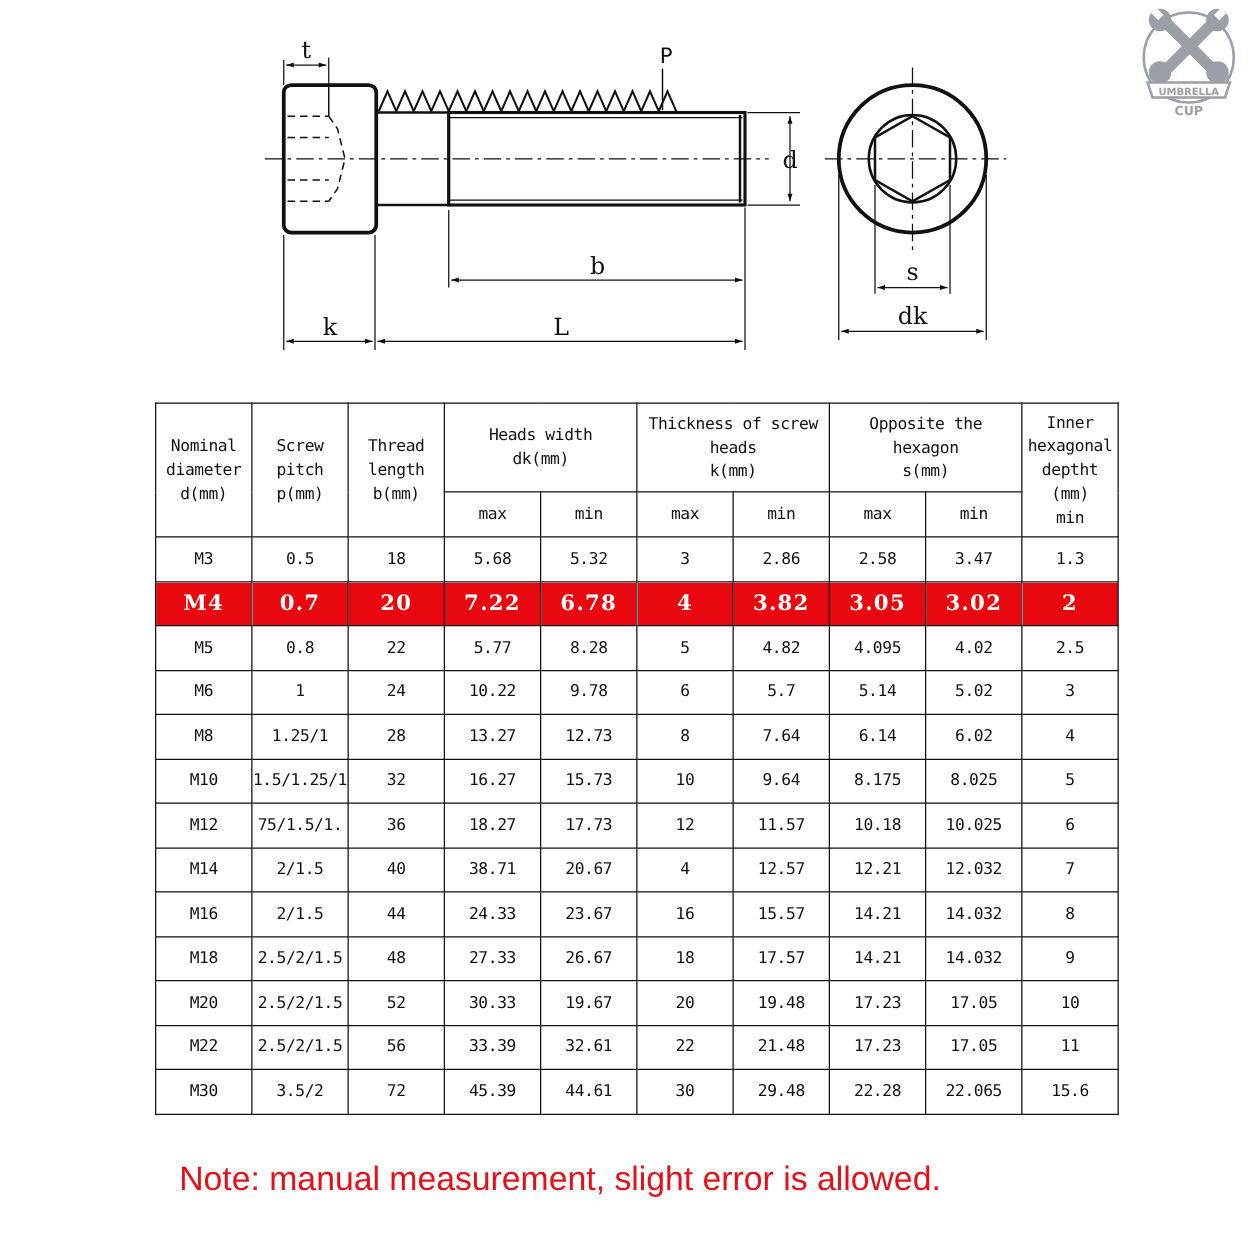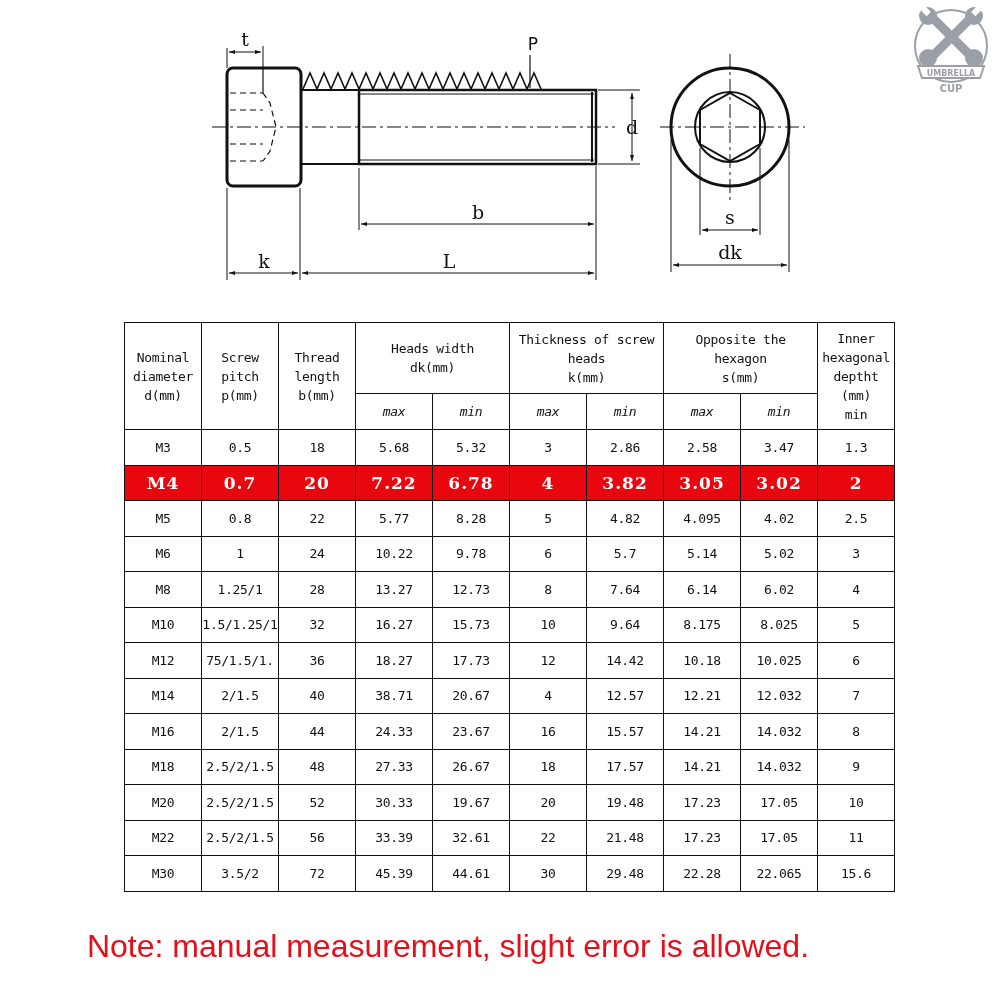--- a/index.html
+++ b/index.html
@@ -6,27 +6,27 @@
   body { width: 1000px; height: 1000px; position: relative; overflow: hidden;
          font-family: "DejaVu Sans Mono", "Liberation Mono", monospace; color: #111; }
   .diagram { position: absolute; left: 0; top: 0; width: 1000px; height: 300px; }
   .logo { position: absolute; left: 912px; top: 4px; width: 78px; height: 92px; }
   table.spec { position: absolute; left: 124px; top: 322px; border-collapse: collapse;
                table-layout: fixed; width: 771px; }
   table.spec td, table.spec th { border: 1.5px solid #111; text-align: center; vertical-align: middle;
                font-weight: normal; font-size: 13px; padding: 0; overflow: hidden; white-space: nowrap;
                font-family: "DejaVu Sans Mono", "Liberation Mono", monospace; letter-spacing: -0.3px; }
   table.spec th { line-height: 19px; white-space: normal; font-size: 13px; }
-  table.spec th.sub { height: 35px; font-style: italic; }
+  table.spec th.sub { height: 35px; }
   table.spec tr.hdr1 th { height: 70px; }
   table.spec tr.row td { height: 34.5px; }
   table.spec tr.row.highlight td { background: #e8070e; color: #ffffff; font-weight: bold;
                font-family: "DejaVu Serif", "Liberation Serif", serif; font-size: 17px; letter-spacing: 1px; margin-left: 44px; }
   .note { position: absolute; left: 0; top: 928px; width: 896px; text-align: center;
-          font-family: "Liberation Sans", sans-serif; font-size: 32px; color: #e3101a; }
+          font-family: "Liberation Sans", sans-serif; font-size: 27px; color: #e3101a; }
 </style>
 </head>
 <body>
 
 <svg class="diagram" viewBox="0 0 1000 300" xmlns="http://www.w3.org/2000/svg">
   <g stroke="#111" fill="none">
 
     <rect x="227" y="68" width="74" height="118" rx="6" stroke-width="3"></rect>
 
     <g stroke-width="1.2" stroke-dasharray="6,4">
@@ -268,21 +268,21 @@
         <td>8.025</td>
         <td>5</td>
       </tr>
       <tr class="row">
         <td>M12</td>
         <td>75/1.5/1.</td>
         <td>36</td>
         <td>18.27</td>
         <td>17.73</td>
         <td>12</td>
-        <td>14.42</td>
+        <td>11.57</td>
         <td>10.18</td>
         <td>10.025</td>
         <td>6</td>
       </tr>
       <tr class="row">
         <td>M14</td>
         <td>2/1.5</td>
         <td>40</td>
         <td>38.71</td>
         <td>20.67</td>

